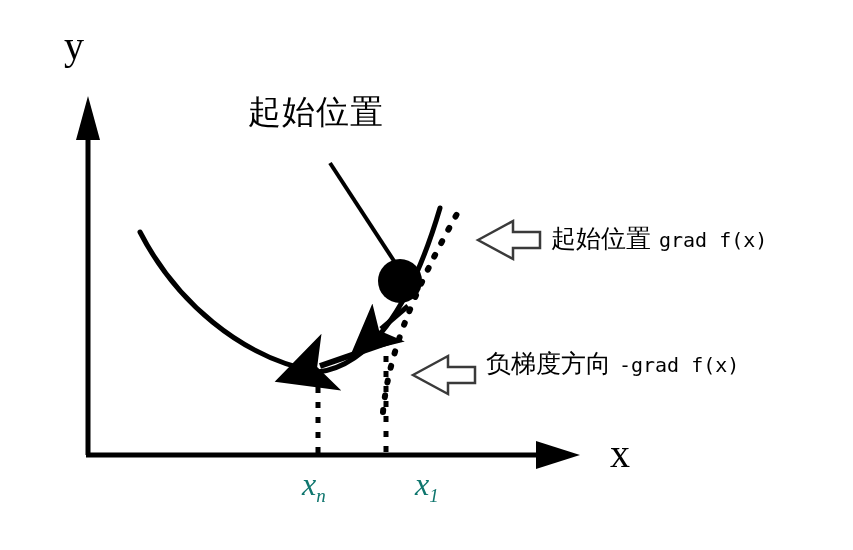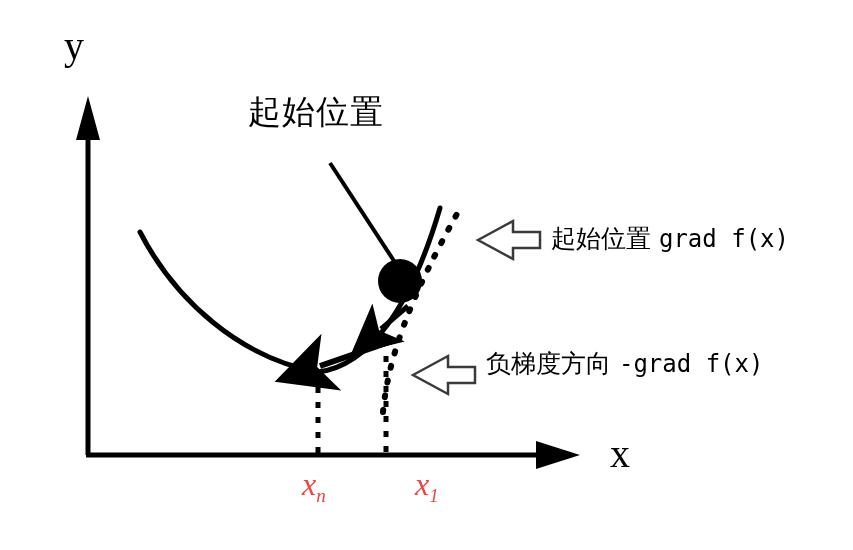--- a/index.html
+++ b/index.html
@@ -48,33 +48,33 @@
   }
   .callout {
     position: absolute;
     font-size: 25px;
     white-space: nowrap;
     color: #000000;
     font-family: "DejaVu Sans", "Liberation Sans", sans-serif;
   }
   .callout .mono {
     font-family: "DejaVu Sans Mono", "Liberation Mono", monospace;
-    font-size: 24px;
+    font-size: 20px;
   }
   #callout-grad {
     left: 551px;
     top: 222px;
   }
   #callout-neggrad {
     left: 486px;
     top: 347px;
   }
   .tickname {
     position: absolute;
-    color: #ef4444;
+    color: #0f766e;
     font-family: "Liberation Serif", serif;
     font-style: italic;
     font-size: 32px;
   }
   .tickname sub {
     font-size: 19px;
     font-style: italic;
   }
   #tick-xn { left: 302px; top: 466px; }
   #tick-x1 { left: 371px; top: 466px; margin-left: 44px; }

